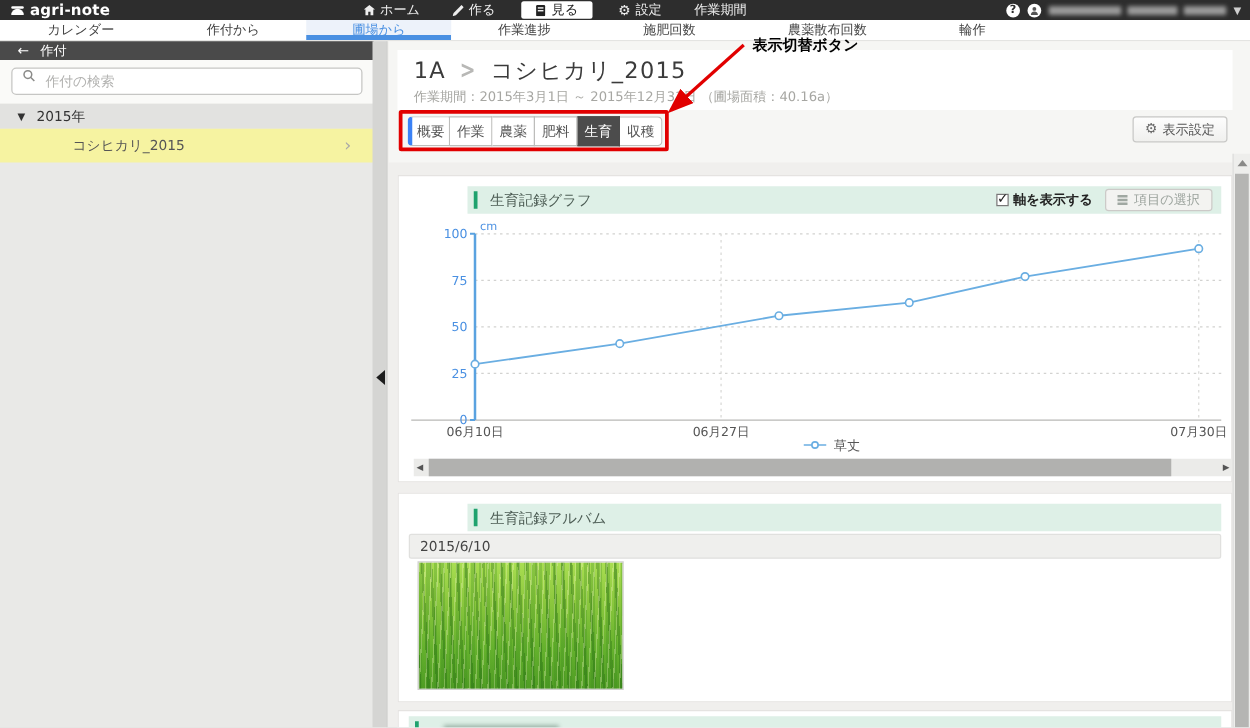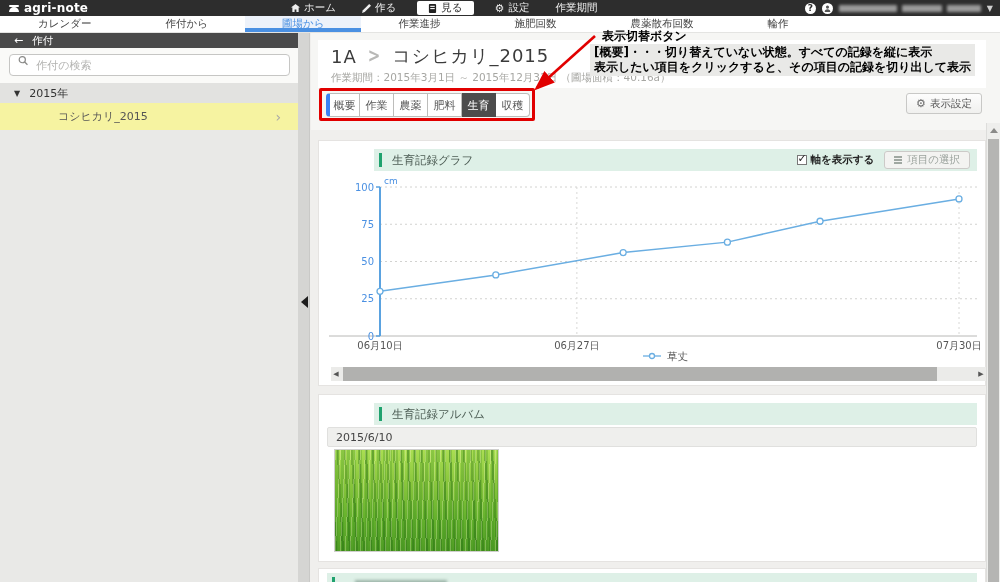--- a/index.html
+++ b/index.html
@@ -244,24 +244,20 @@
     <defs>
         <marker id="arr" markerWidth="9" markerHeight="8" refX="6.5" refY="3" orient="auto">
       <path d="M0,0 L8,3 L0,6 z" fill="#e10000"></path>
         </marker>
       </defs>
     <line x1="70" y1="6" x2="12" y2="58" stroke="#e10000" stroke-width="2.6" marker-end="url(#arr)"></line>
   </svg>
 
   <div class="anno">
     <div class="anno-title">表示切替ボタン</div>
-    <div class="anno-body">
-      <div>[概要]・・・切り替えていない状態。すべての記録を縦に表示</div>
-      <div>表示したい項目をクリックすると、その項目の記録を切り出して表示</div>
-    </div>
   </div>
 
   <button class="settings-btn">
     <span class="gear">⚙</span>
     <span>表示設定</span>
   </button>
 
   <section class="card" style="left:318px;top:140px;width:668px;height:246px;">
     <div class="section-head">
       <span class="green-bar"></span>

